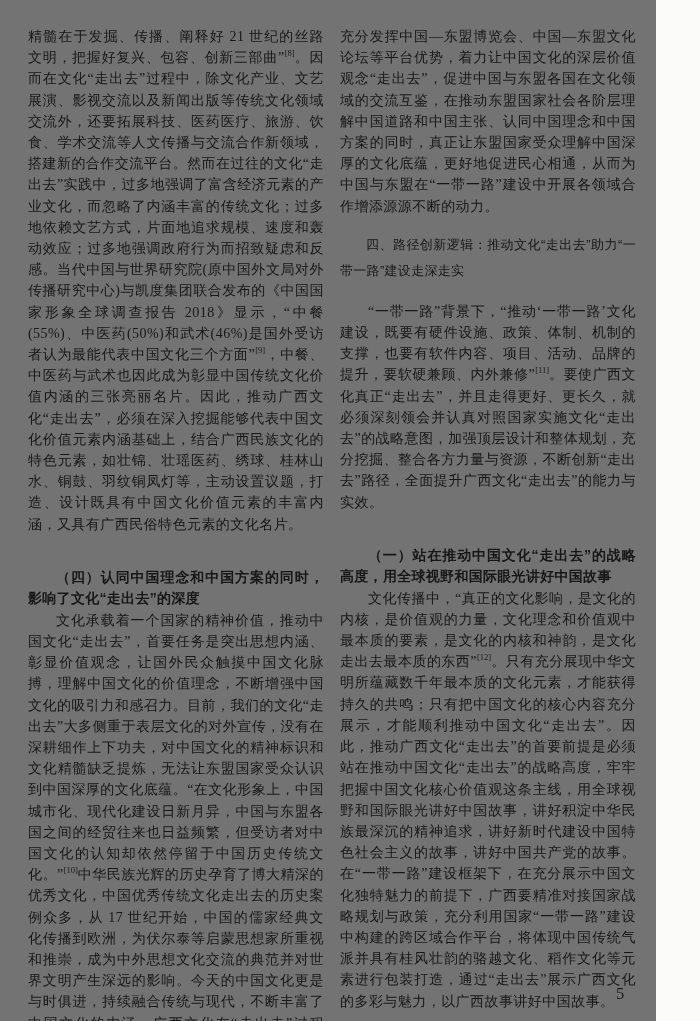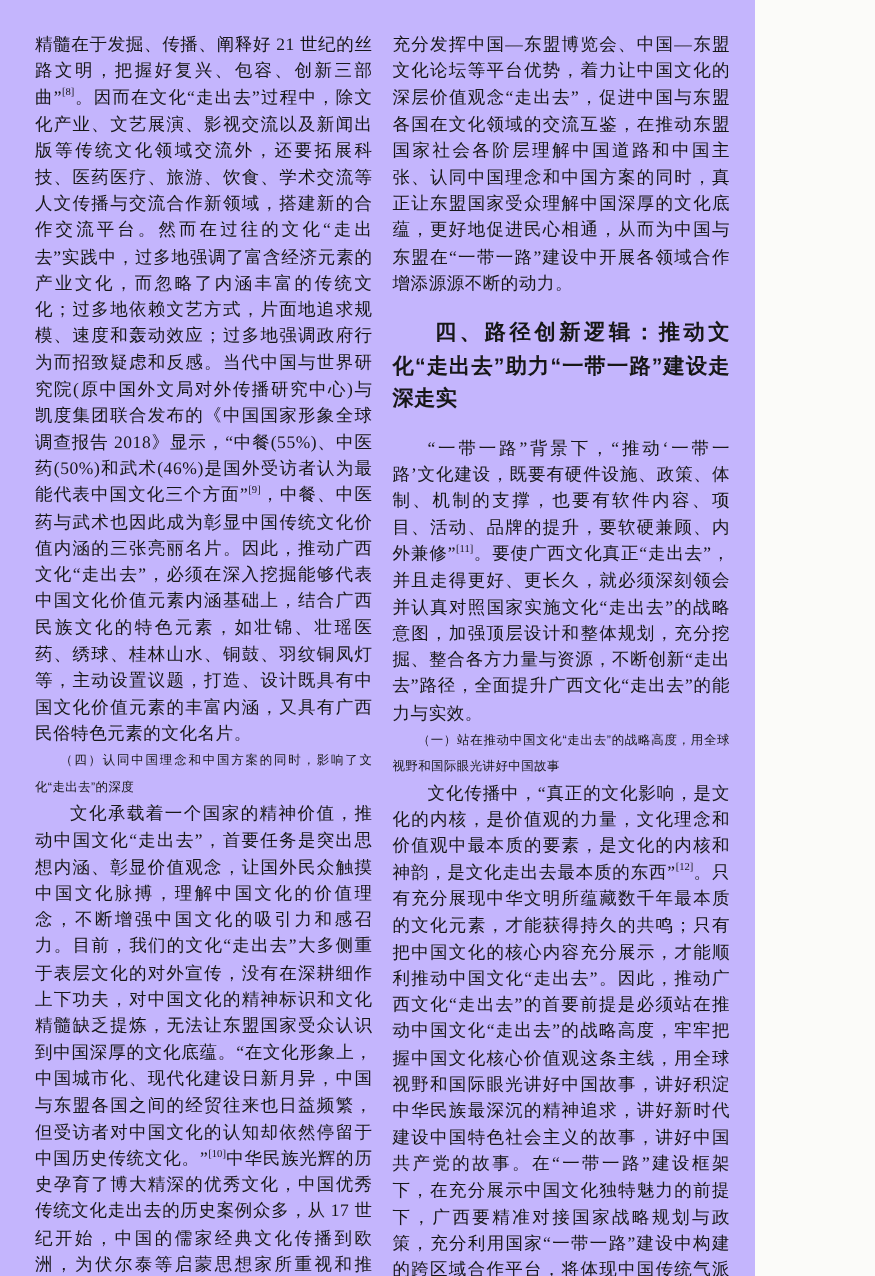--- a/index.html
+++ b/index.html
@@ -3,49 +3,50 @@
 <meta charset="utf-8">
 <style>
   * { margin: 0; padding: 0; box-sizing: border-box; }
   html, body { width: 700px; }
   body {
     background: #fbfbf9;
     font-family: "Liberation Serif", serif;
   }
   .page {
     position: relative;
-    width: 604px;
+    width: 656px;
     height: 1021px;
-    background: #c4b5fd;
+    background: #737373;
     color: #171717;
     padding: 26px 20px 0 28px;
     overflow: hidden;
   }
   .columns { display: flex; gap: 16px; }
   .column { width: 318px; }
   .para {
     font-size: 14px;
     line-height: 21.2px;
     text-align: justify;
     letter-spacing: 0.45px;
   }
   .para.indent { text-indent: 2em; }
   .h-sub {
     font-family: "Liberation Sans", sans-serif;
-    font-weight: normal;
-    font-size: 10px;
+    font-weight: bold;
+    font-size: 14px;
     line-height: 21.4px;
     letter-spacing: 0.3px;
     text-indent: 2em;
     text-align: justify;
+    margin-top: 32px;
   }
   .h-section {
     font-family: "Liberation Sans", sans-serif;
-    font-weight: bold;
-    font-size: 17px;
+    font-weight: normal;
+    font-size: 13px;
     line-height: 26.5px;
     letter-spacing: 0.3px;
     text-indent: 2em;
     text-align: justify;
     margin: 15px 0 16px 0;
   }
   sup.fnref {
     font-size: 8.5px;
     line-height: 0;
     letter-spacing: 0;

